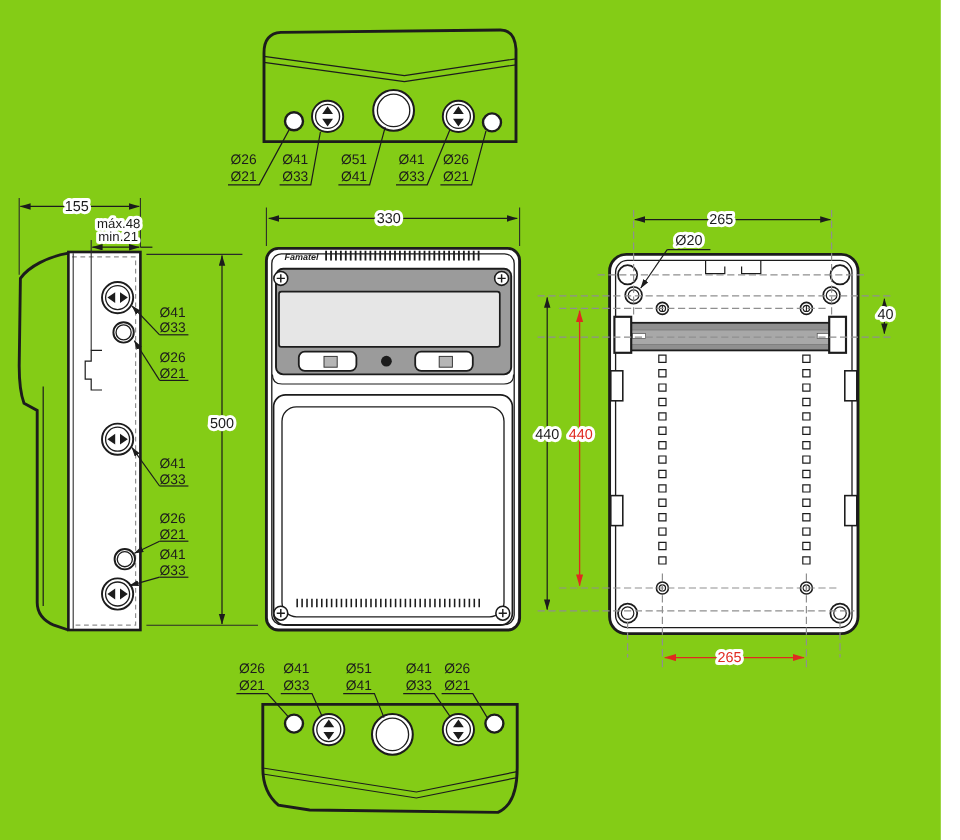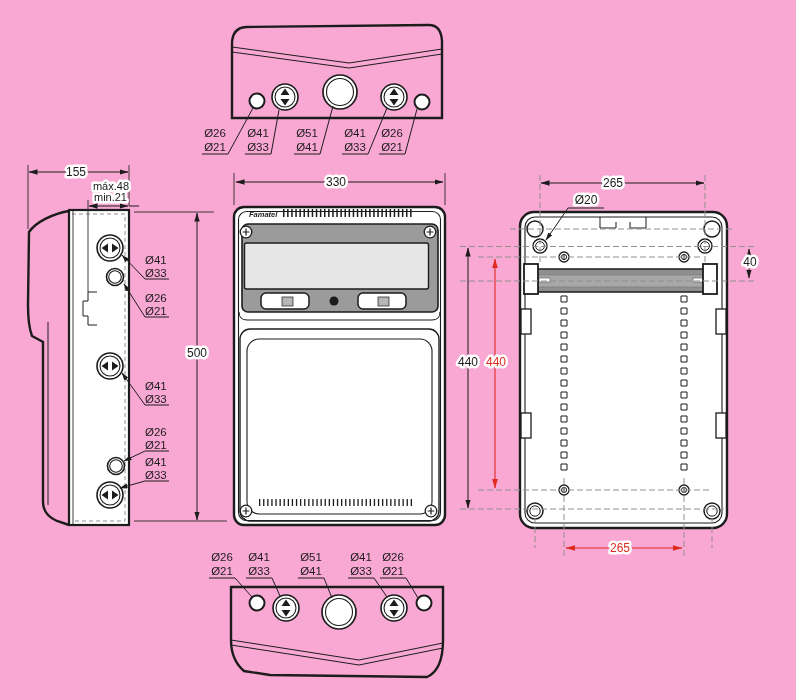--- a/index.html
+++ b/index.html
@@ -1,17 +1,17 @@
 <!DOCTYPE html>
 <html><head>
 <meta charset="utf-8">
 <style>
   html,body{margin:0;padding:0;background:#ffffff;}
-  .wrap{position:relative;width:784px;height:700px;background:#f9a8d4;overflow:hidden;
-        font-family:"Liberation Sans", sans-serif;padding-left:12px;}
+  .wrap{position:relative;width:784px;height:700px;background:#84cc16;overflow:hidden;
+        font-family:"Liberation Sans", sans-serif;}
   svg{display:block;}
   .ln2{fill:none;stroke:#1c1c1c;stroke-width:2.4;}
   .thin{fill:none;stroke:#1c1c1c;stroke-width:1;}
   .xline{fill:none;stroke:#2a2a2a;stroke-width:0.9;}
   .dash{fill:none;stroke:#8f8f8f;stroke-width:1;stroke-dasharray:6 3;}
   .dimln{fill:none;stroke:#1c1c1c;stroke-width:1;}
   .dimlnr{fill:none;stroke:#e02a20;stroke-width:1.1;}
   .vent{fill:none;stroke:#1c1c1c;}
   text{font-family:"Liberation Sans", sans-serif;}
   .dt{font-size:12px;fill:#1c1c1c;paint-order:stroke;stroke:#ffffff;stroke-width:5px;stroke-linejoin:round;}

